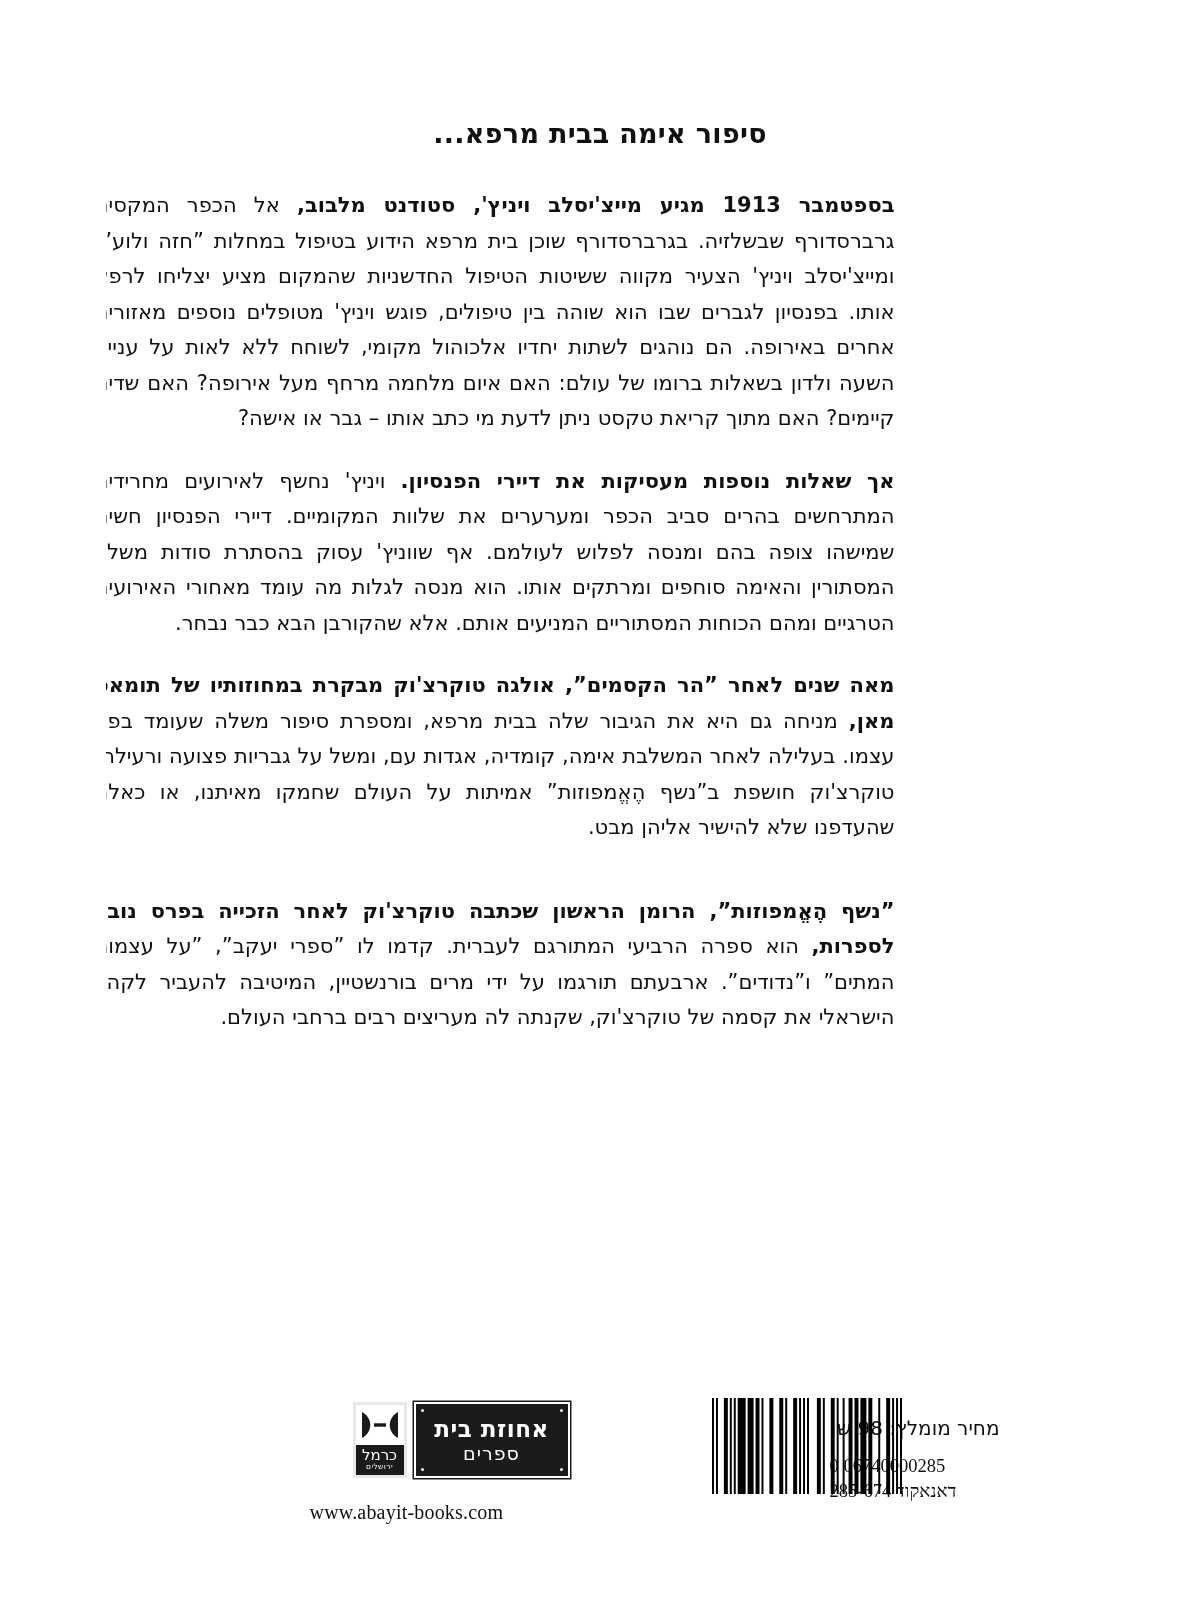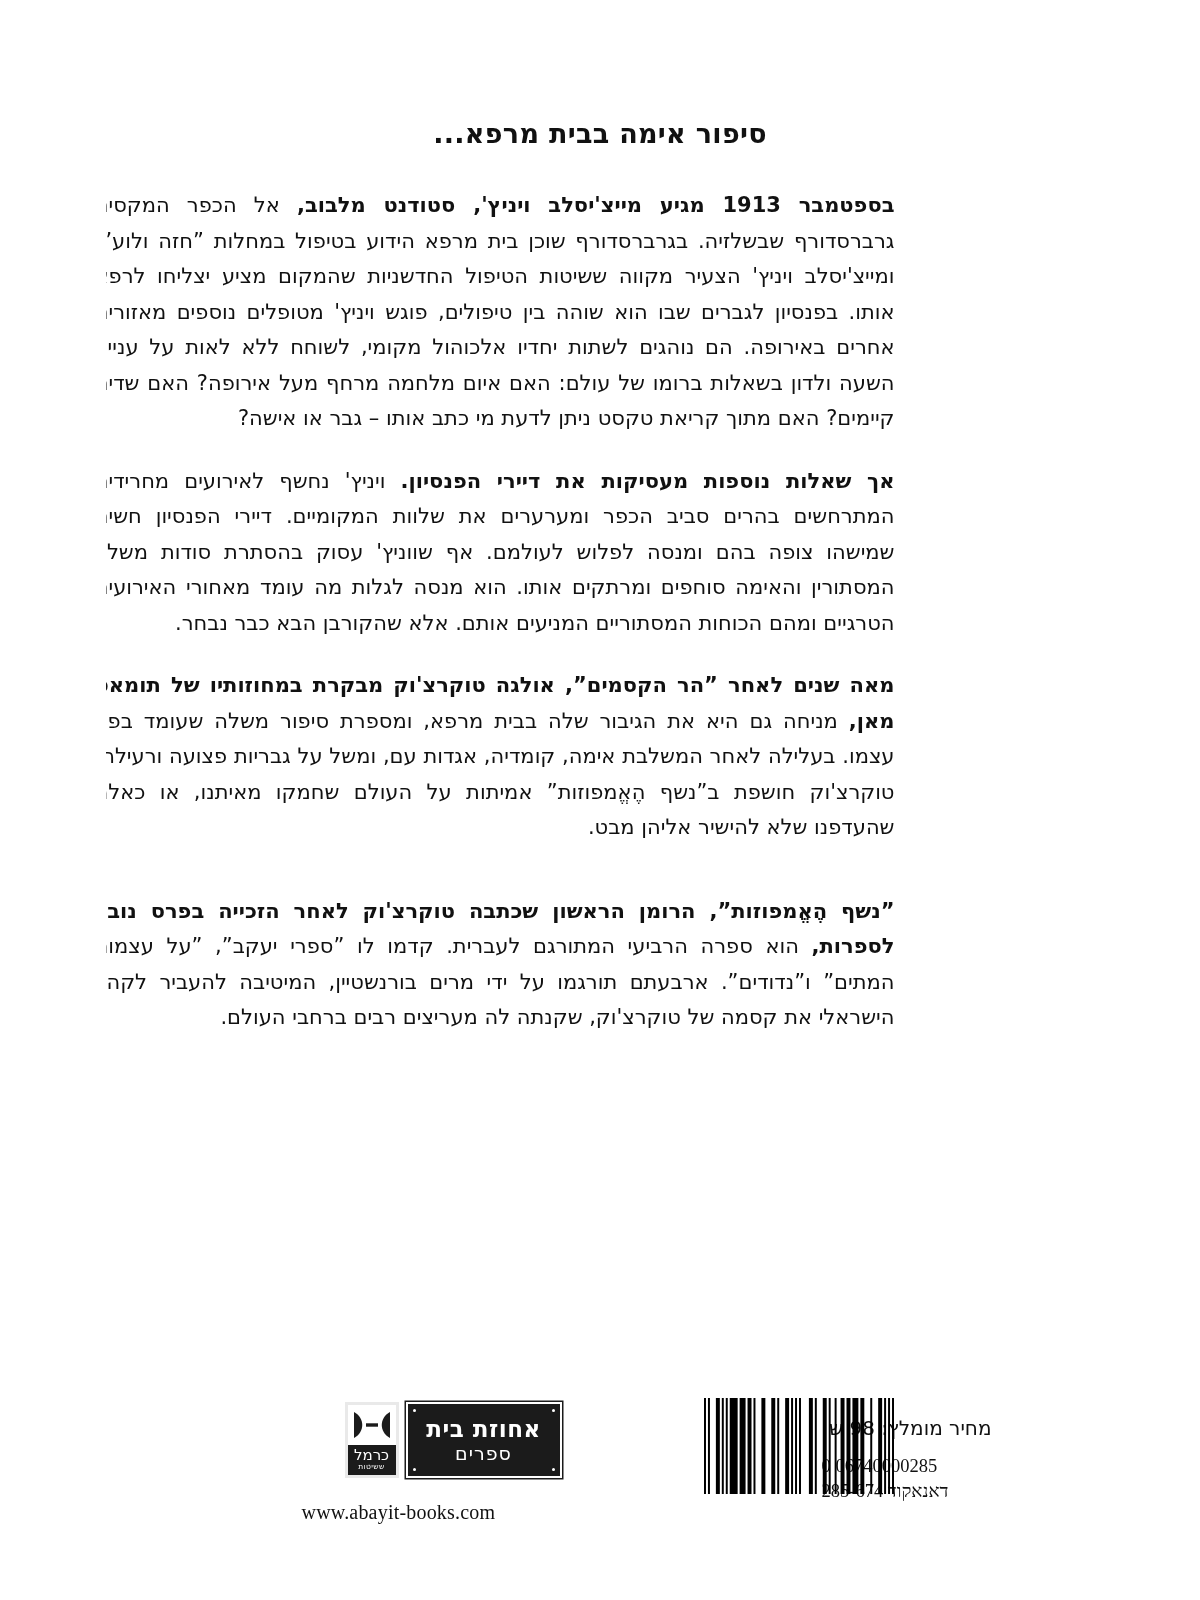--- a/index.html
+++ b/index.html
@@ -52,21 +52,21 @@
     text-align: justify;
   }
   .para:last-child { margin-bottom: 0; margin-top: 48px; }
   .para .lead {
     font-weight: 700;
   }
 
   
   .footer {
     position: absolute;
-    left: 0;
+    left: 8px;
     right: 0;
     top: 1378px;
     height: 170px;
   }
 
   
   .publisher-block {
     position: absolute;
     left: 196px;
     top: 24px;
@@ -252,21 +252,21 @@
         <div class="logo-carmel">
           <div class="mark">
             <svg width="40" height="32" viewBox="0 0 40 32" aria-hidden="true">
               <path d="M2 3 C 13 9, 13 23, 2 29 L 2 3 Z" fill="#1b1b1b"></path>
               <path d="M38 3 C 27 9, 27 23, 38 29 L 38 3 Z" fill="#1b1b1b"></path>
               <rect x="14" y="14.3" width="12" height="3.4" fill="#1b1b1b"></rect>
             </svg>
           </div>
           <div class="names">
             <div class="n1">כרמל</div>
-            <div class="n2">ששיטות</div>
+            <div class="n2">ירושלים</div>
           </div>
         </div>
 
       </div>
 
       <div class="site-url">www.abayit-books.com</div>
     </div>
 
     <div class="barcode-block">
 

